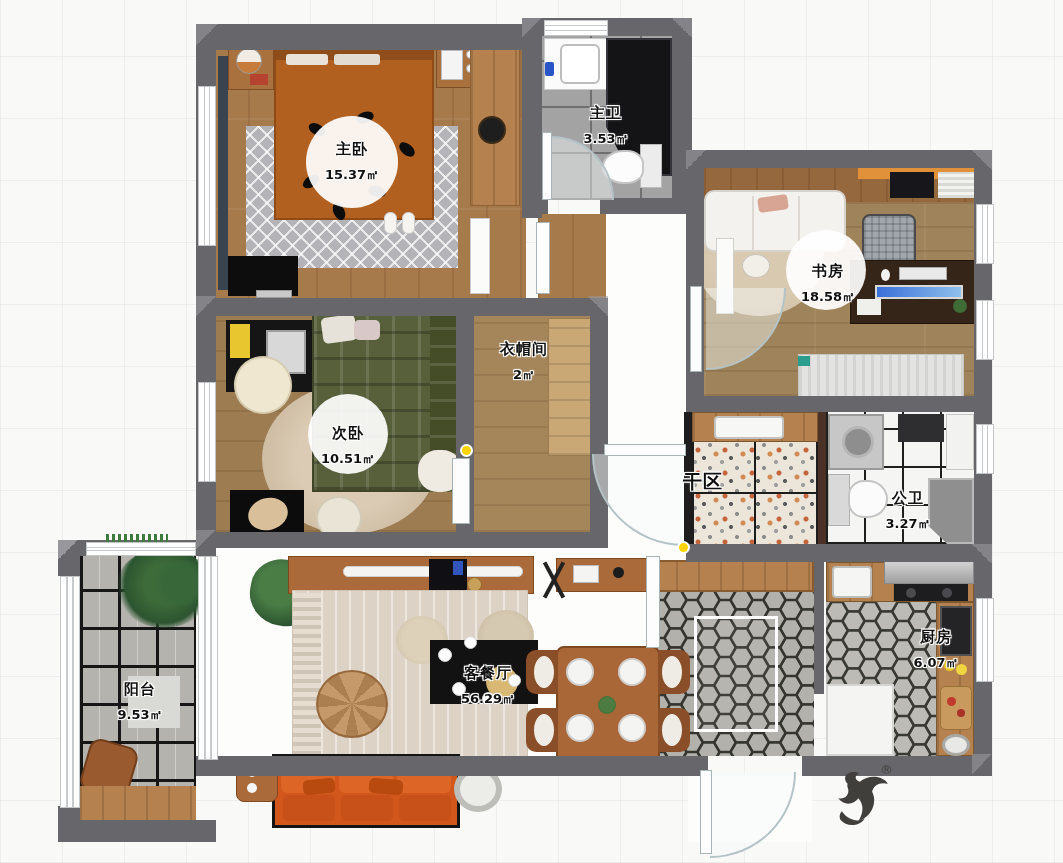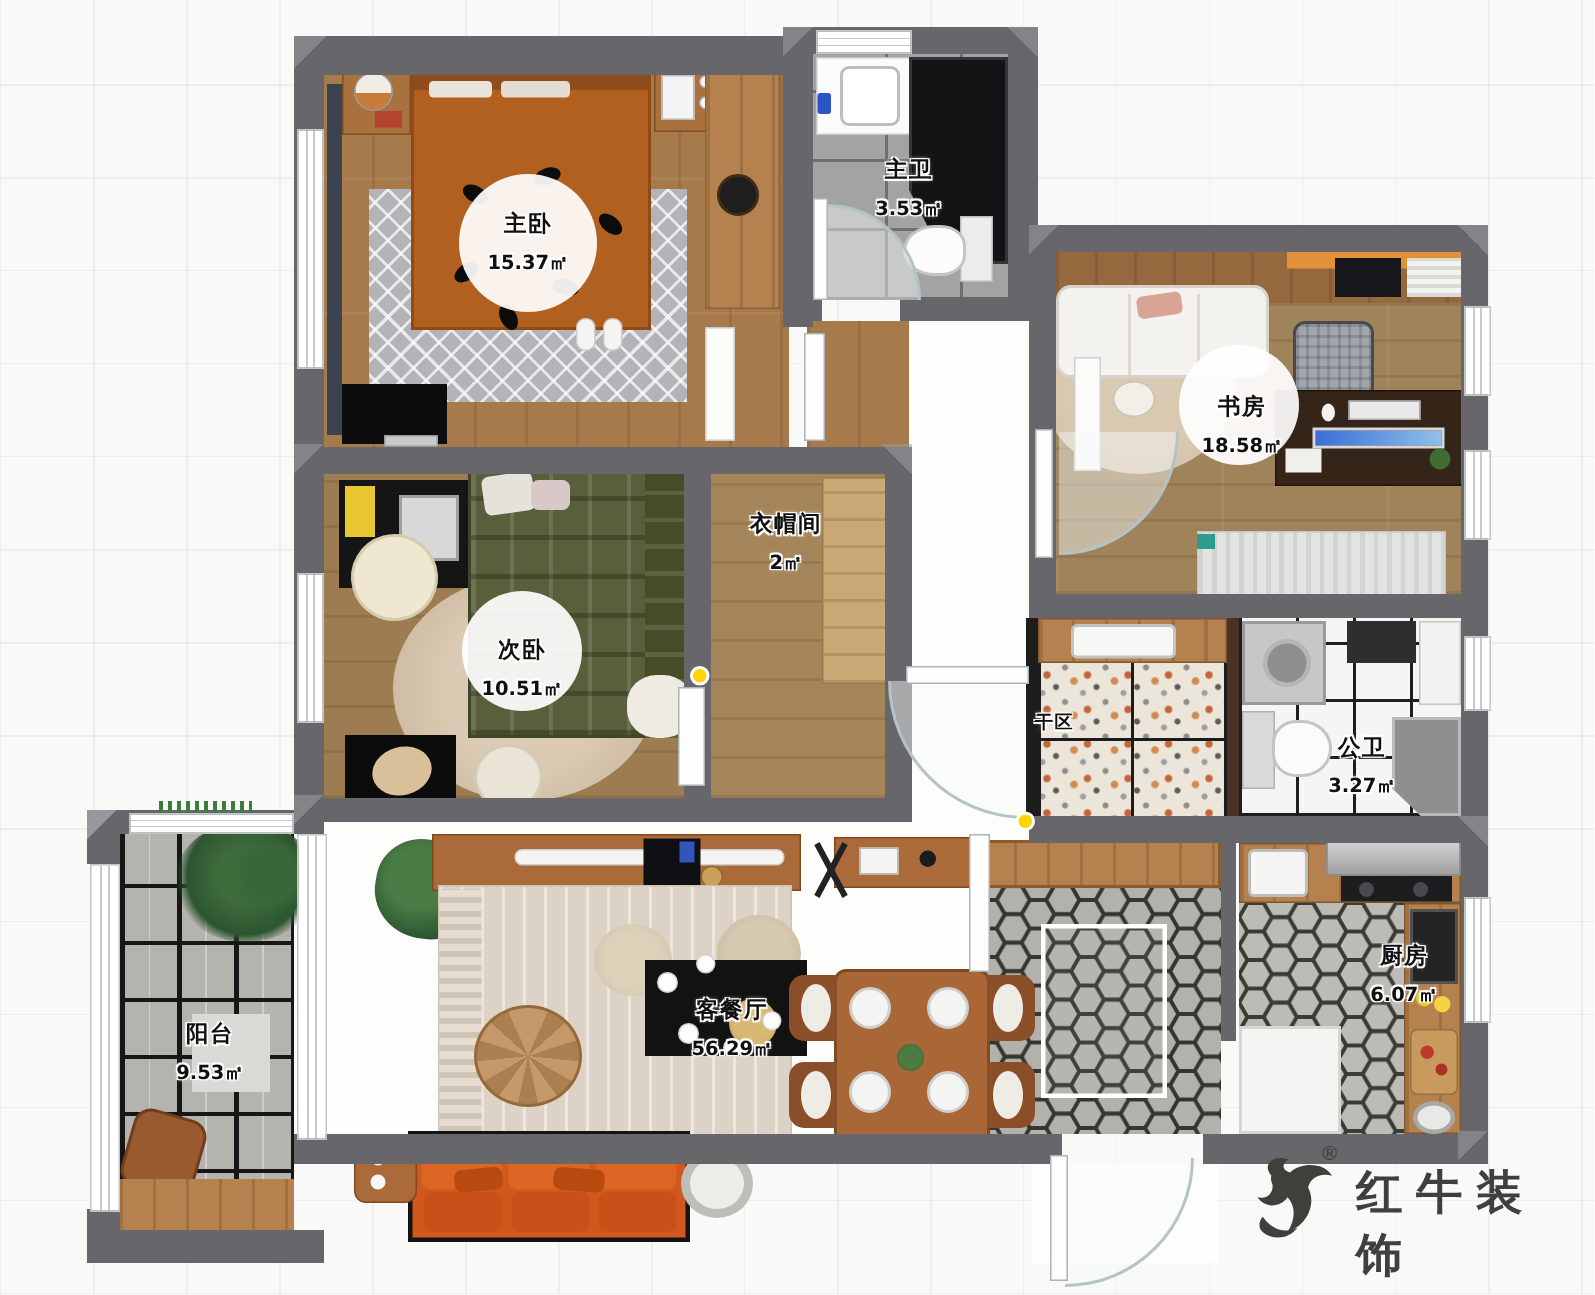--- a/index.html
+++ b/index.html
@@ -387,21 +387,21 @@
     </div>
   <div class="rl" style="left:524px;top:362px;">
     <span class="rn">衣帽间</span>
       <span class="ra">2㎡</span>
     </div>
   <div class="rl" style="left:348px;top:446px;">
     <span class="rn">次卧</span>
       <span class="ra">10.51㎡</span>
     </div>
   <div class="rl" style="left:703px;top:482px;">
-    <span class="rn" style="font-size:12px;">干区</span>
+    <span class="rn" style="font-size:19px;">干区</span>
     </div>
   <div class="rl" style="left:908px;top:511px;">
     <span class="rn">公卫</span>
       <span class="ra">3.27㎡</span>
     </div>
   <div class="rl" style="left:936px;top:650px;">
     <span class="rn">厨房</span>
       <span class="ra">6.07㎡</span>
     </div>
   <div class="rl" style="left:140px;top:702px;">
@@ -412,16 +412,15 @@
     <span class="rn">客餐厅</span>
       <span class="ra">56.29㎡</span>
     </div>
 
   <div class="logo">
     <svg style="position:absolute;left:8px;top:4px;" width="72" height="76" viewBox="0 0 100 100">
       <path fill="#403f3c" d="M30 22 C20 10 34 2 46 7 C39 11 40 17 47 19 C60 8 80 11 86 22 C75 19 66 24 64 33 C72 48 63 68 45 74 C53 61 52 50 45 42 C38 52 24 52 17 42 C26 44 32 38 31 30 C30 27 29 25 30 22 Z"></path>
       <path fill="#403f3c" d="M22 60 C30 72 44 76 54 70 C46 82 28 82 20 72 C18 68 19 63 22 60 Z"></path>
     </svg>
     <span class="reg">®</span>
-    <span class="cn">红牛装饰</span>
   </div>
 
 </div>
 
 </body></html>

